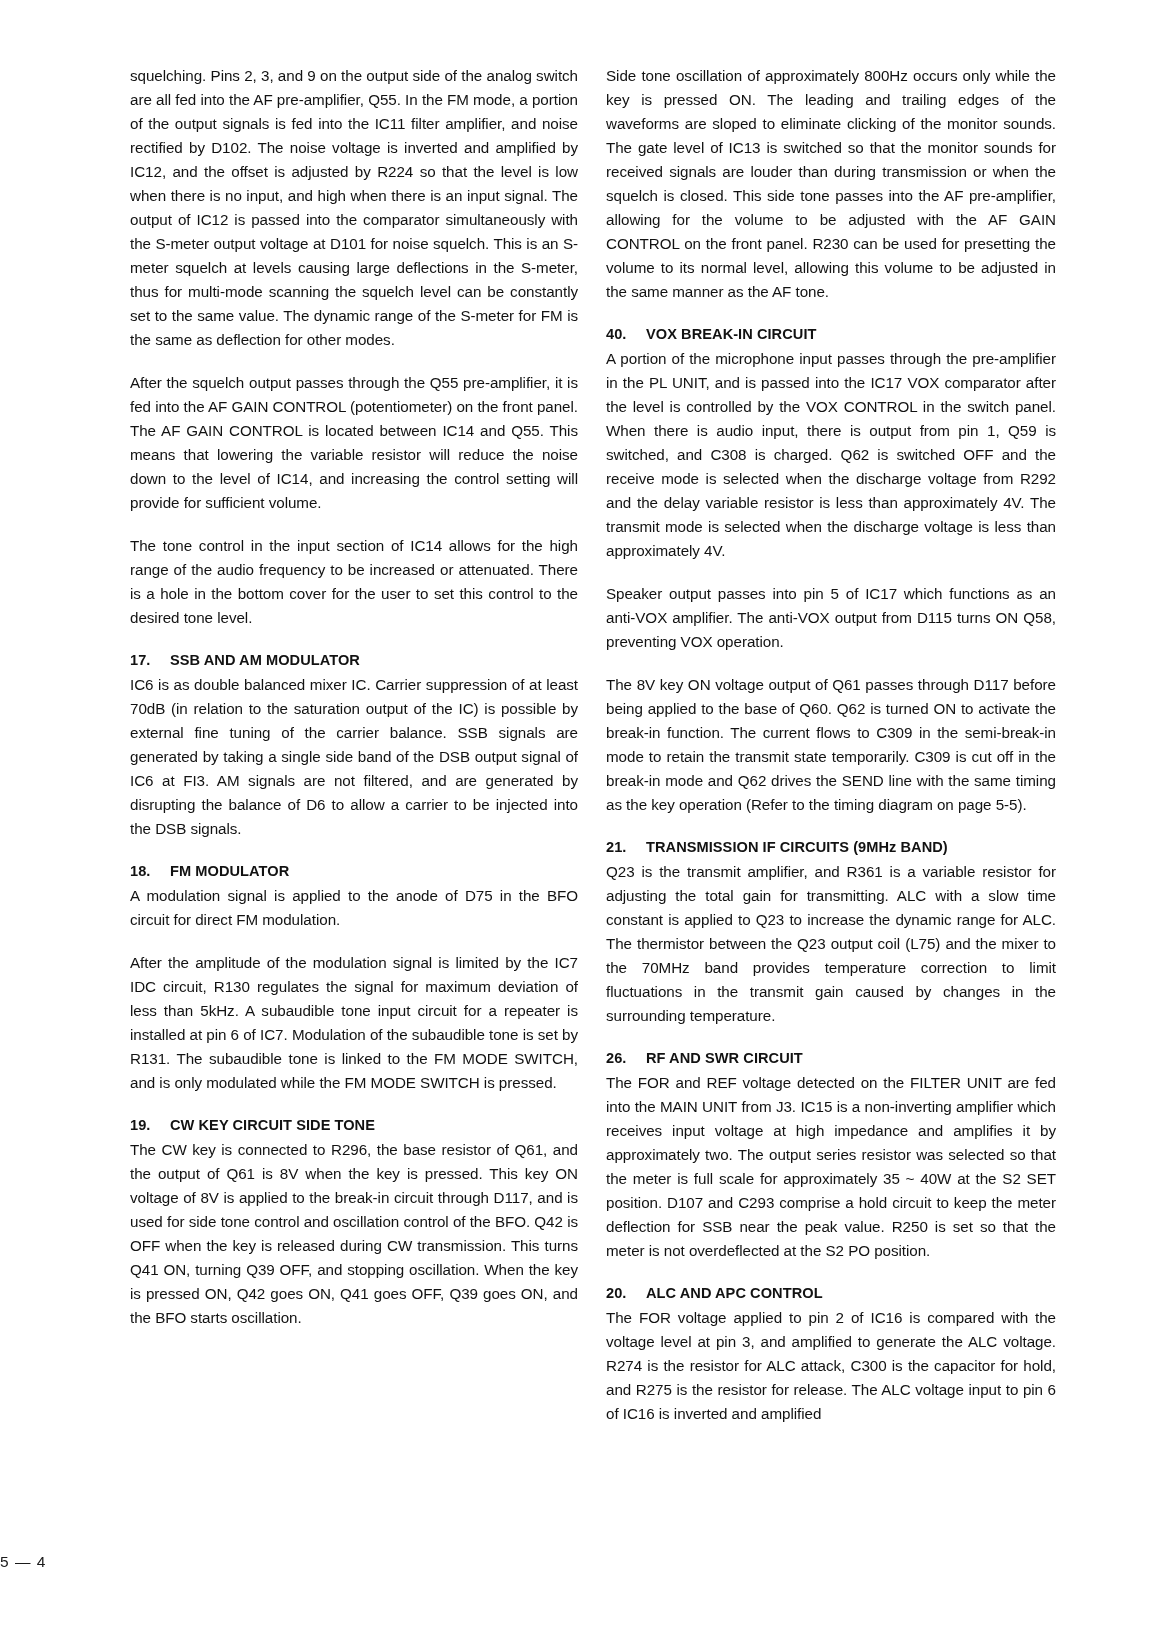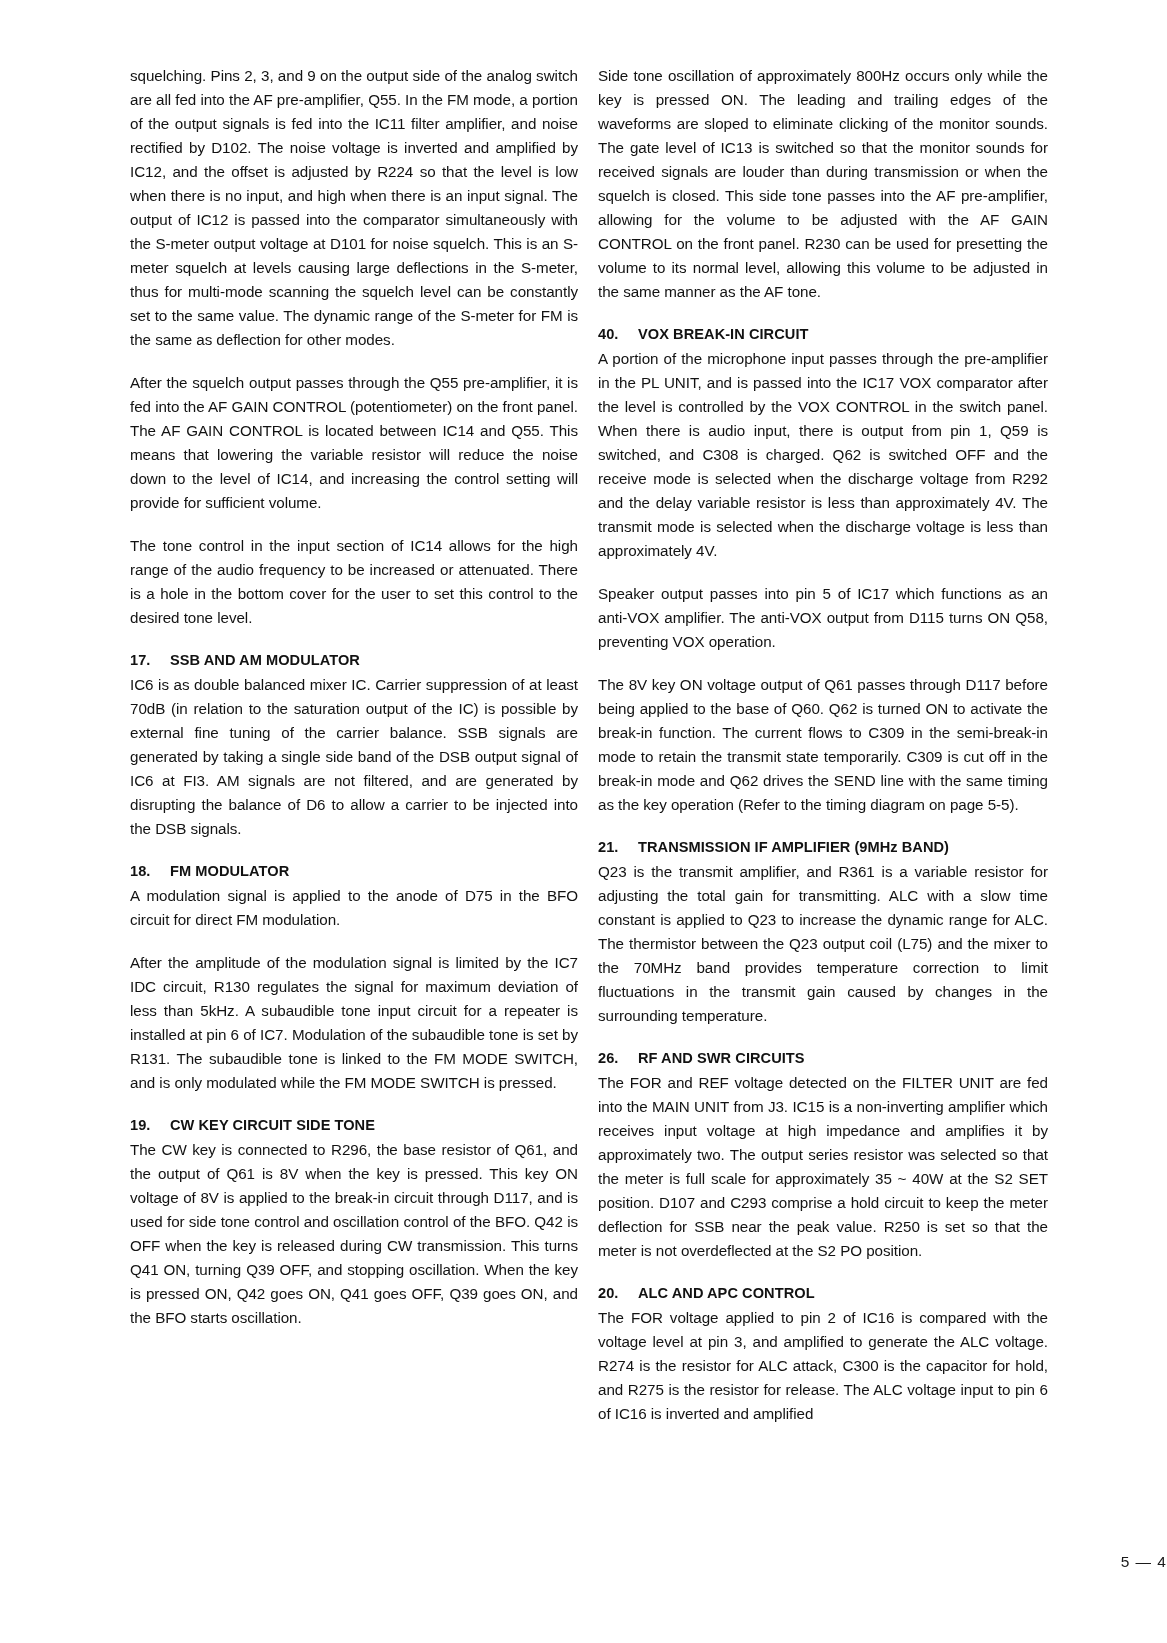--- a/index.html
+++ b/index.html
@@ -19,21 +19,21 @@
     position: absolute;
     left: 0; top: 0;
     width: 1167px;
     height: 1643px;
     box-sizing: border-box;
     padding: 64px 96px 0 130px;
   }
   .columns {
     display: flex;
     flex-direction: row;
-    gap: 20px;
+    gap: 28px;
     align-items: flex-start;
   }
   .col {
     width: 448px;
     flex: 0 0 448px;
   }
   .col.right {
     width: 450px;
     flex: 0 0 450px;
   }
@@ -67,21 +67,21 @@
     width: 40px;
   }
   .section-head .title {
     display: inline;
   }
   .footer {
     position: absolute;
     left: 0;
     top: 1553px;
     width: 1167px;
-    text-align: right;
+    text-align: left;
     font-size: 15.5px;
     letter-spacing: 1px;
     color: #1a1a1a;
   }
 </style>
 </head>
 <body>
 
 <div class="page">
   <div class="columns">
@@ -107,25 +107,25 @@
       </div>
     <div class="col right" id="right-col">
         <p class="body-text">Side tone oscillation of approximately 800Hz occurs only while the key is pressed ON. The leading and trailing edges of the waveforms are sloped to eliminate clicking of the monitor sounds. The gate level of IC13 is switched so that the monitor sounds for received signals are louder than during transmission or when the squelch is closed. This side tone passes into the AF pre-amplifier, allowing for the volume to be adjusted with the AF GAIN CONTROL on the front panel. R230 can be used for presetting the volume to its normal level, allowing this volume to be adjusted in the same manner as the AF tone.</p>
         <div class="section-block">
           <div class="section-head"><span class="num">40.</span><span class="title">VOX BREAK-IN CIRCUIT</span></div>
           <p class="body-text tight">A portion of the microphone input passes through the pre-amplifier in the PL UNIT, and is passed into the IC17 VOX comparator after the level is controlled by the VOX CONTROL in the switch panel. When there is audio input, there is output from pin 1, Q59 is switched, and C308 is charged. Q62 is switched OFF and the receive mode is selected when the discharge voltage from R292 and the delay variable resistor is less than approximately 4V. The transmit mode is selected when the discharge voltage is less than approximately 4V.</p>
         </div>
         <p class="body-text">Speaker output passes into pin 5 of IC17 which functions as an anti-VOX amplifier. The anti-VOX output from D115 turns ON Q58, preventing VOX operation.</p>
         <p class="body-text">The 8V key ON voltage output of Q61 passes through D117 before being applied to the base of Q60. Q62 is turned ON to activate the break-in function. The current flows to C309 in the semi-break-in mode to retain the transmit state temporarily. C309 is cut off in the break-in mode and Q62 drives the SEND line with the same timing as the key operation (Refer to the timing diagram on page 5-5).</p>
         <div class="section-block">
-          <div class="section-head"><span class="num">21.</span><span class="title">TRANSMISSION IF AMPLIFIER (9MHz BAND)</span></div>
+          <div class="section-head"><span class="num">21.</span><span class="title">TRANSMISSION IF CIRCUITS (9MHz BAND)</span></div>
           <p class="body-text tight">Q23 is the transmit amplifier, and R361 is a variable resistor for adjusting the total gain for transmitting. ALC with a slow time constant is applied to Q23 to increase the dynamic range for ALC. The thermistor between the Q23 output coil (L75) and the mixer to the 70MHz band provides temperature correction to limit fluctuations in the transmit gain caused by changes in the surrounding temperature.</p>
         </div>
         <div class="section-block">
-          <div class="section-head"><span class="num">26.</span><span class="title">RF AND SWR CIRCUITS</span></div>
+          <div class="section-head"><span class="num">26.</span><span class="title">RF AND SWR CIRCUIT</span></div>
           <p class="body-text tight">The FOR and REF voltage detected on the FILTER UNIT are fed into the MAIN UNIT from J3. IC15 is a non-inverting amplifier which receives input voltage at high impedance and amplifies it by approximately two. The output series resistor was selected so that the meter is full scale for approximately 35 ~ 40W at the S2 SET position. D107 and C293 comprise a hold circuit to keep the meter deflection for SSB near the peak value. R250 is set so that the meter is not overdeflected at the S2 PO position.</p>
         </div>
         <div class="section-block">
           <div class="section-head"><span class="num">20.</span><span class="title">ALC AND APC CONTROL</span></div>
           <p class="body-text tight">The FOR voltage applied to pin 2 of IC16 is compared with the voltage level at pin 3, and amplified to generate the ALC voltage. R274 is the resistor for ALC attack, C300 is the capacitor for hold, and R275 is the resistor for release. The ALC voltage input to pin 6 of IC16 is inverted and amplified</p>
         </div>
       </div>
   </div>
   <div class="footer">5 — 4</div>
 </div>

